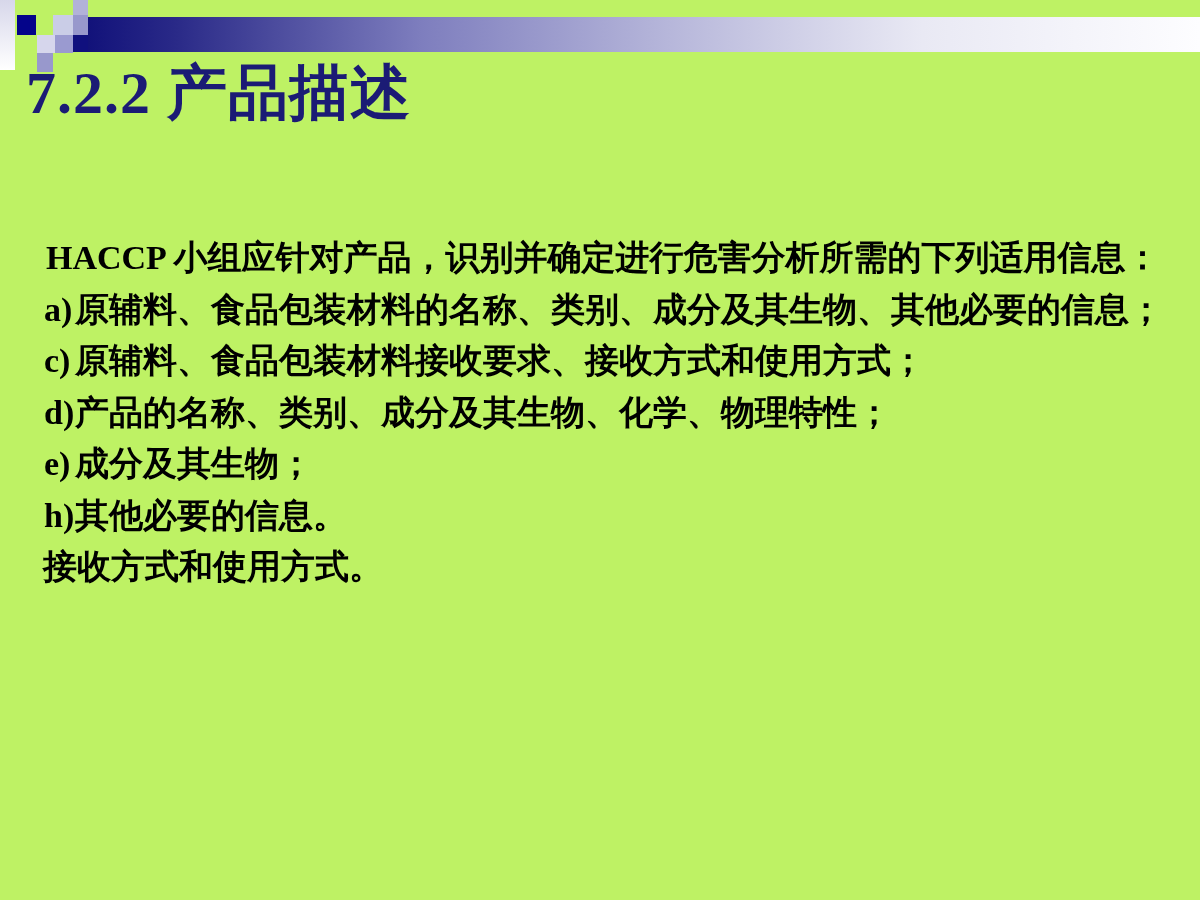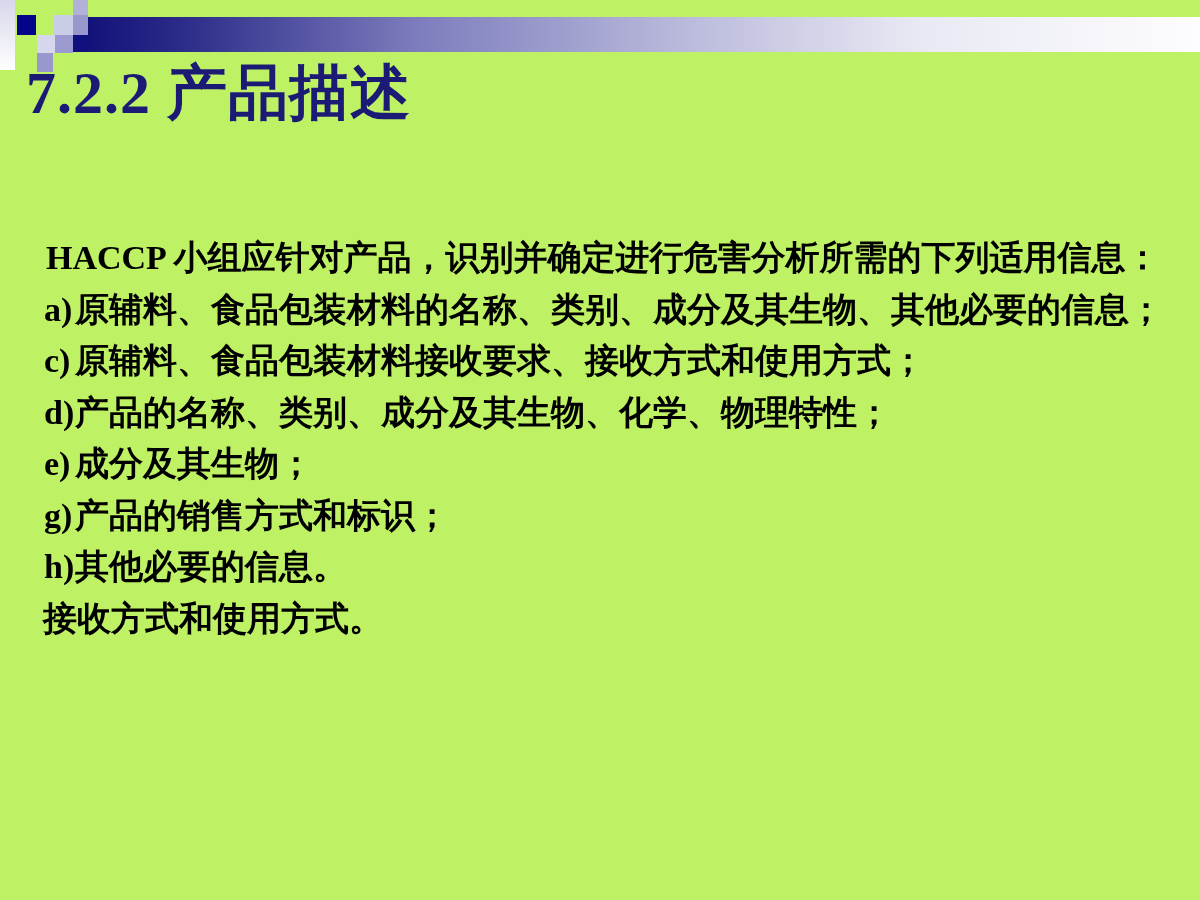--- a/index.html
+++ b/index.html
@@ -98,22 +98,19 @@
     <div class="line">
       <span class="label">c)</span><span>原辅料、食品包装材料接收要求、接收方式和使用方式；</span>
     </div>
     <div class="line">
       <span class="label">d)</span><span>产品的名称、类别、成分及其生物、化学、物理特性；</span>
     </div>
     <div class="line">
       <span class="label">e)</span><span>成分及其生物；</span>
     </div>
     <div class="line">
-      <span class="label">g)</span><span>产品的销售方式和标识；</span>
-    </div>
-    <div class="line">
       <span class="label">h)</span><span>其他必要的信息。</span>
     </div>
 
     <div class="line">接收方式和使用方式。</div>
 
   </div>
 </div>
 
 </body></html>

